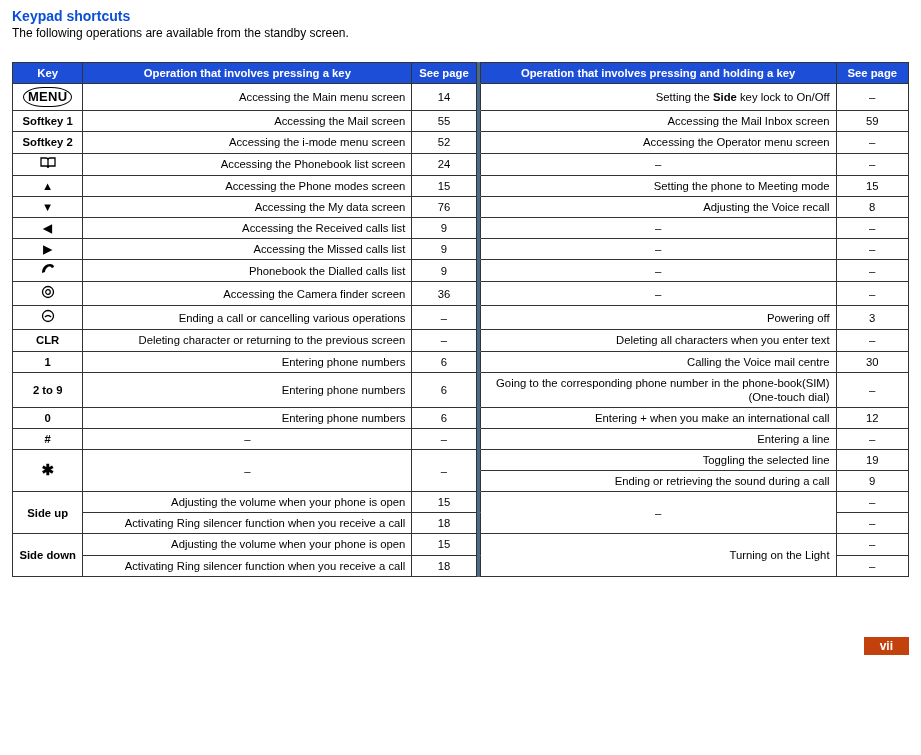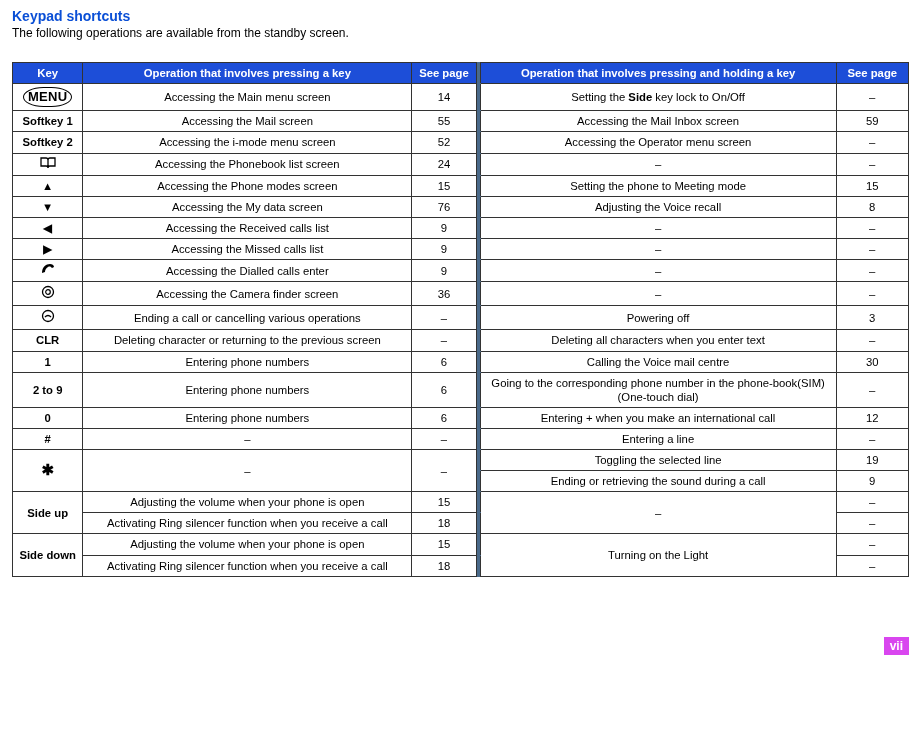--- a/index.html
+++ b/index.html
@@ -41,21 +41,21 @@
     text-align: center;
   }
   col.key   { width: 68px; }
   col.op1   { width: 318px; }
   col.pg1   { width: 62px; }
   col.sep   { width: 4px; }
   col.op2   { width: 344px; }
   col.pg2   { width: 70px; }
 
   td.key    { text-align: center; font-weight: bold; }
-  td.op     { text-align: center; }
+  td.op     { text-align: right; }
   td.page   { text-align: center; }
   td.center { text-align: center; }
   td.sep, th.sep {
     background: #4a6a8a;
     border-top: 1px solid #4a6a8a;
     border-bottom: 1px solid #4a6a8a;
     padding: 0;
   }
 
   .icon-oval {
@@ -68,24 +68,24 @@
     letter-spacing: 0.3px;
     line-height: 1.4;
   }
 
   .footer {
     margin-top: 60px;
     text-align: right;
   }
   .page-badge {
     display: inline-block;
-    background: #d946ef;
+    background: #c2410c;
     color: #fff;
     font-weight: bold;
-    padding: 2px 6px;
+    padding: 2px 16px;
     font-size: 12px;
   }
 </style>
 </head>
 <body>
 
 <div class="title">Keypad shortcuts</div>
 <div class="intro">The following operations are available from the standby screen.</div>
 
 <table>
@@ -172,21 +172,21 @@
         <td class="op">Accessing the Missed calls list</td>
         <td class="page">9</td>
         <td class="sep"></td>
         <td class="center">–</td>
         <td class="page">–</td>
       </tr>
       <tr>
         <td class="key"><svg width="16" height="12" viewBox="0 0 16 12">
             <path d="M2 10 C2 4 6 1 10 1 c2 0 4 1 4 3 l-2 1 c-1 -1 -2 -2 -4 -1 c-2 1 -3 3 -3 5 z" fill="#000"></path>
           </svg></td>
-        <td class="op">Accessing the Dialled calls enter</td>
+        <td class="op">Phonebook the Dialled calls list</td>
         <td class="page">9</td>
         <td class="sep"></td>
         <td class="center">–</td>
         <td class="page">–</td>
       </tr>
       <tr>
         <td class="key"><svg width="14" height="14" viewBox="0 0 14 14">
             <circle cx="7" cy="7" r="5.5" fill="none" stroke="#000" stroke-width="1.3"></circle>
             <circle cx="7" cy="7" r="2.3" fill="none" stroke="#000" stroke-width="1.2"></circle>
           </svg></td>

